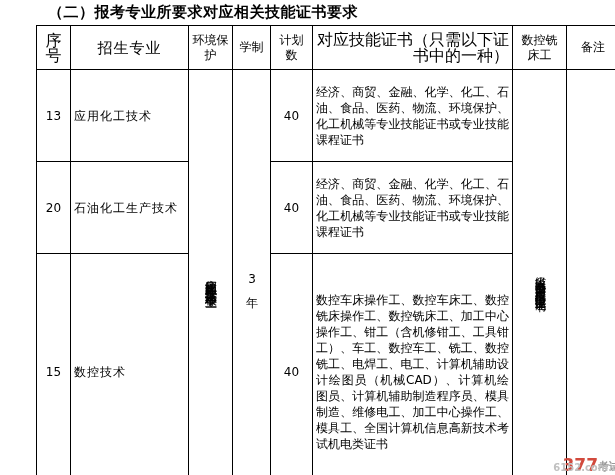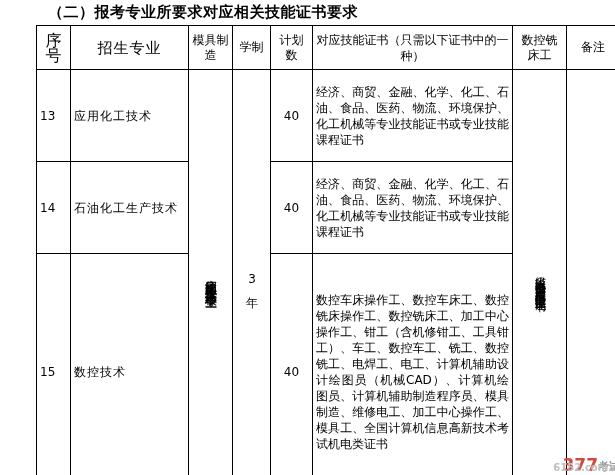--- a/index.html
+++ b/index.html
@@ -75,21 +75,21 @@
     text-justify: inter-ideograph;
     font-size: 12px;
     line-height: 17px;
     padding: 4px 4px;
   }
   .major-cell {
     font-size: 13px;
     letter-spacing: 1px;
   }
   .seq-cell {
-    text-align: left;
+    text-align: center;
     font-size: 13px;
   }
   .plan-cell {
     text-align: center;
     font-size: 13px;
   }
   .hdr-vert-small {
     font-size: 12px;
     line-height: 15px;
   }
@@ -142,30 +142,30 @@
     </colgroup>
     <tbody>
       <tr class="hdr" style="height:44px;">
         <td>
           <div style="line-height:15px;font-size:16px;">序号</div>
         </td>
         <td>
           <div style="font-size:15px;letter-spacing:1px;">招生专业</div>
         </td>
         <td>
-          <div class="hdr-vert-small">模具制造</div>
+          <div class="hdr-vert-small">环境保护</div>
         </td>
         <td>
           <div class="hdr-vert-small">学制</div>
         </td>
         <td>
           <div class="hdr-vert-small">计划数</div>
         </td>
         <td>
-          <div style="font-size:12px;line-height:16px;text-align:center;">对应技能证书（只需以下证书中的一种）</div>
+          <div style="font-size:16px;line-height:16px;text-align:right;">对应技能证书（只需以下证书中的一种）</div>
         </td>
         <td>
           <div class="hdr-vert-small">数控铣床工</div>
         </td>
         <td>
           <div class="hdr-vert-small">备注</div>
         </td>
       </tr>
 
       <tr style="height:92px;">
@@ -185,21 +185,21 @@
         <td class="body-cell">经济、商贸、金融、化学、化工、石油、食品、医药、物流、环境保护、化工机械等专业技能证书或专业技能课程证书</td>
         <td rowspan="3">
           <div class="vert-wrap">
             <span class="vert" style="font-size:11px;line-height:16px;">省级以上人事劳动部门主考（或授权）的中级以上技能证书</span>
           </div>
         </td>
         <td rowspan="3"></td>
       </tr>
 
       <tr style="height:92px;">
-        <td class="seq-cell">14</td>
+        <td class="seq-cell">20</td>
         <td class="major-cell">石油化工生产技术</td>
         <td class="plan-cell">40</td>
         <td class="body-cell">经济、商贸、金融、化学、化工、石油、食品、医药、物流、环境保护、化工机械等专业技能证书或专业技能课程证书</td>
       </tr>
 
       <tr style="height:236px;">
         <td class="seq-cell">15</td>
         <td class="major-cell">数控技术</td>
         <td class="plan-cell">40</td>
         <td class="body-cell">数控车床操作工、数控车床工、数控铣床操作工、数控铣床工、加工中心操作工、钳工（含机修钳工、工具钳工）、车工、数控车工、铣工、数控铣工、电焊工、电工、计算机辅助设计绘图员（机械CAD）、计算机绘图员、计算机辅助制造程序员、模具制造、维修电工、加工中心操作工、模具工、全国计算机信息高新技术考试机电类证书</td>

